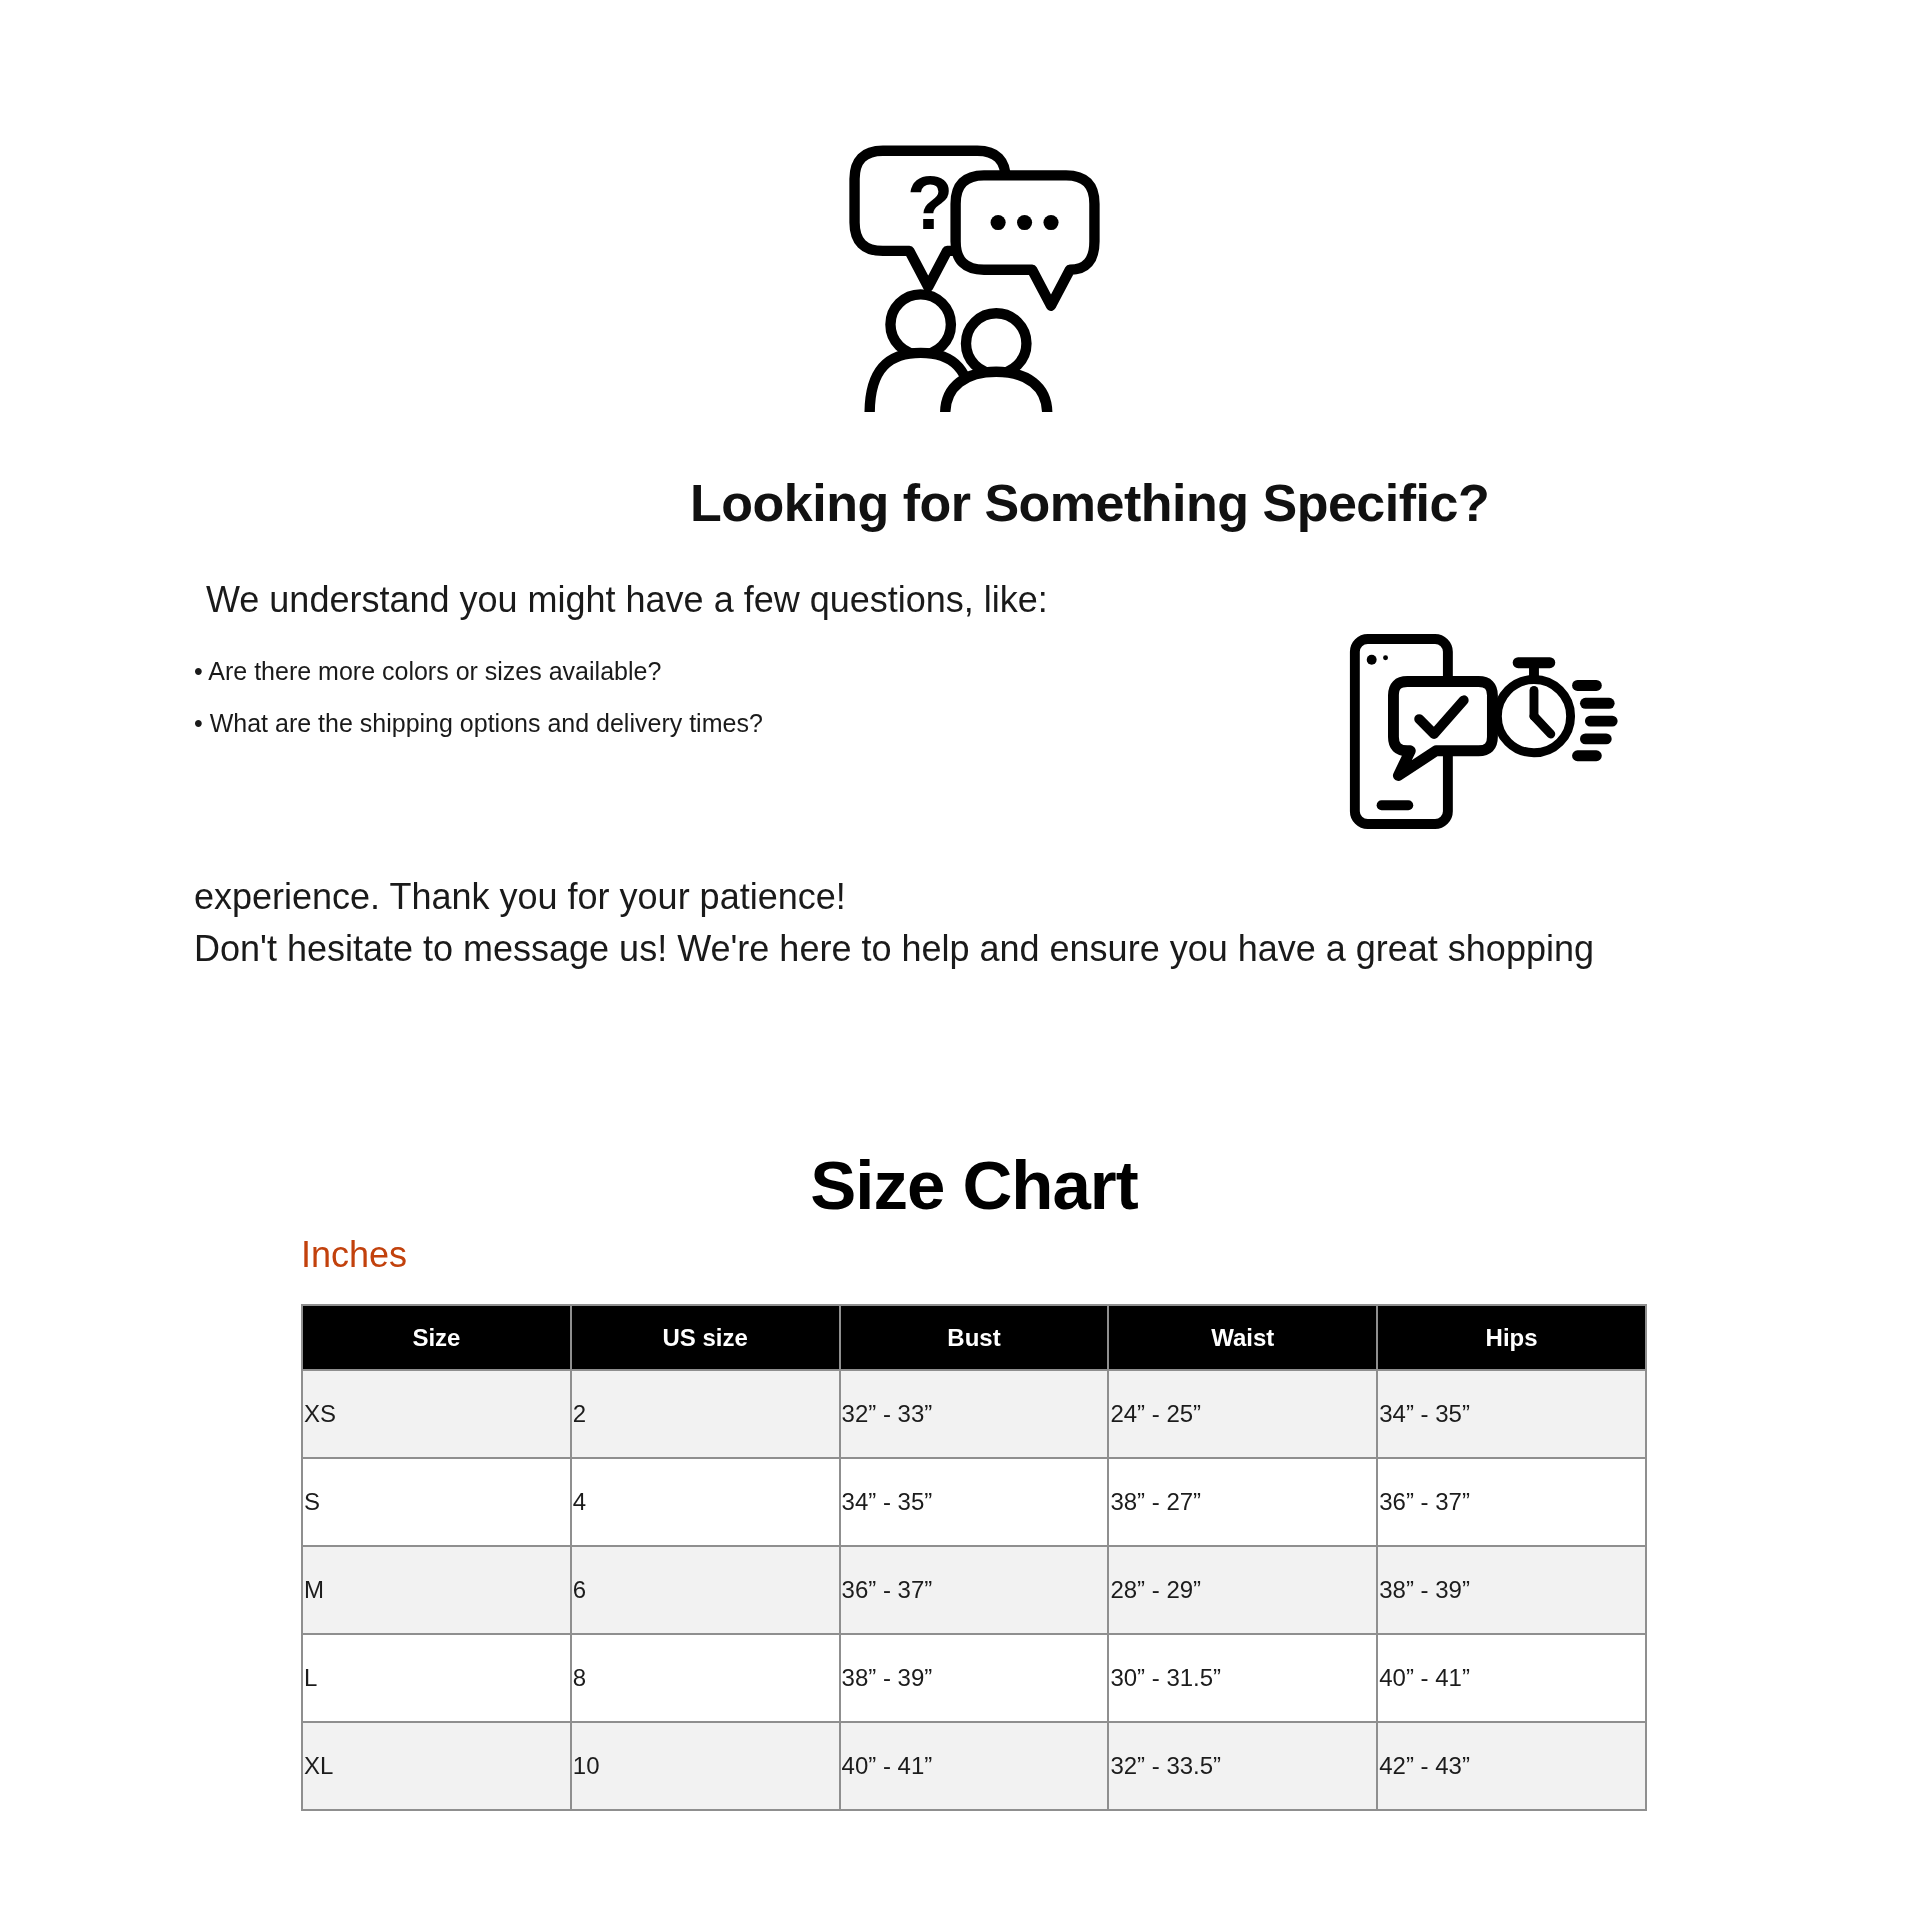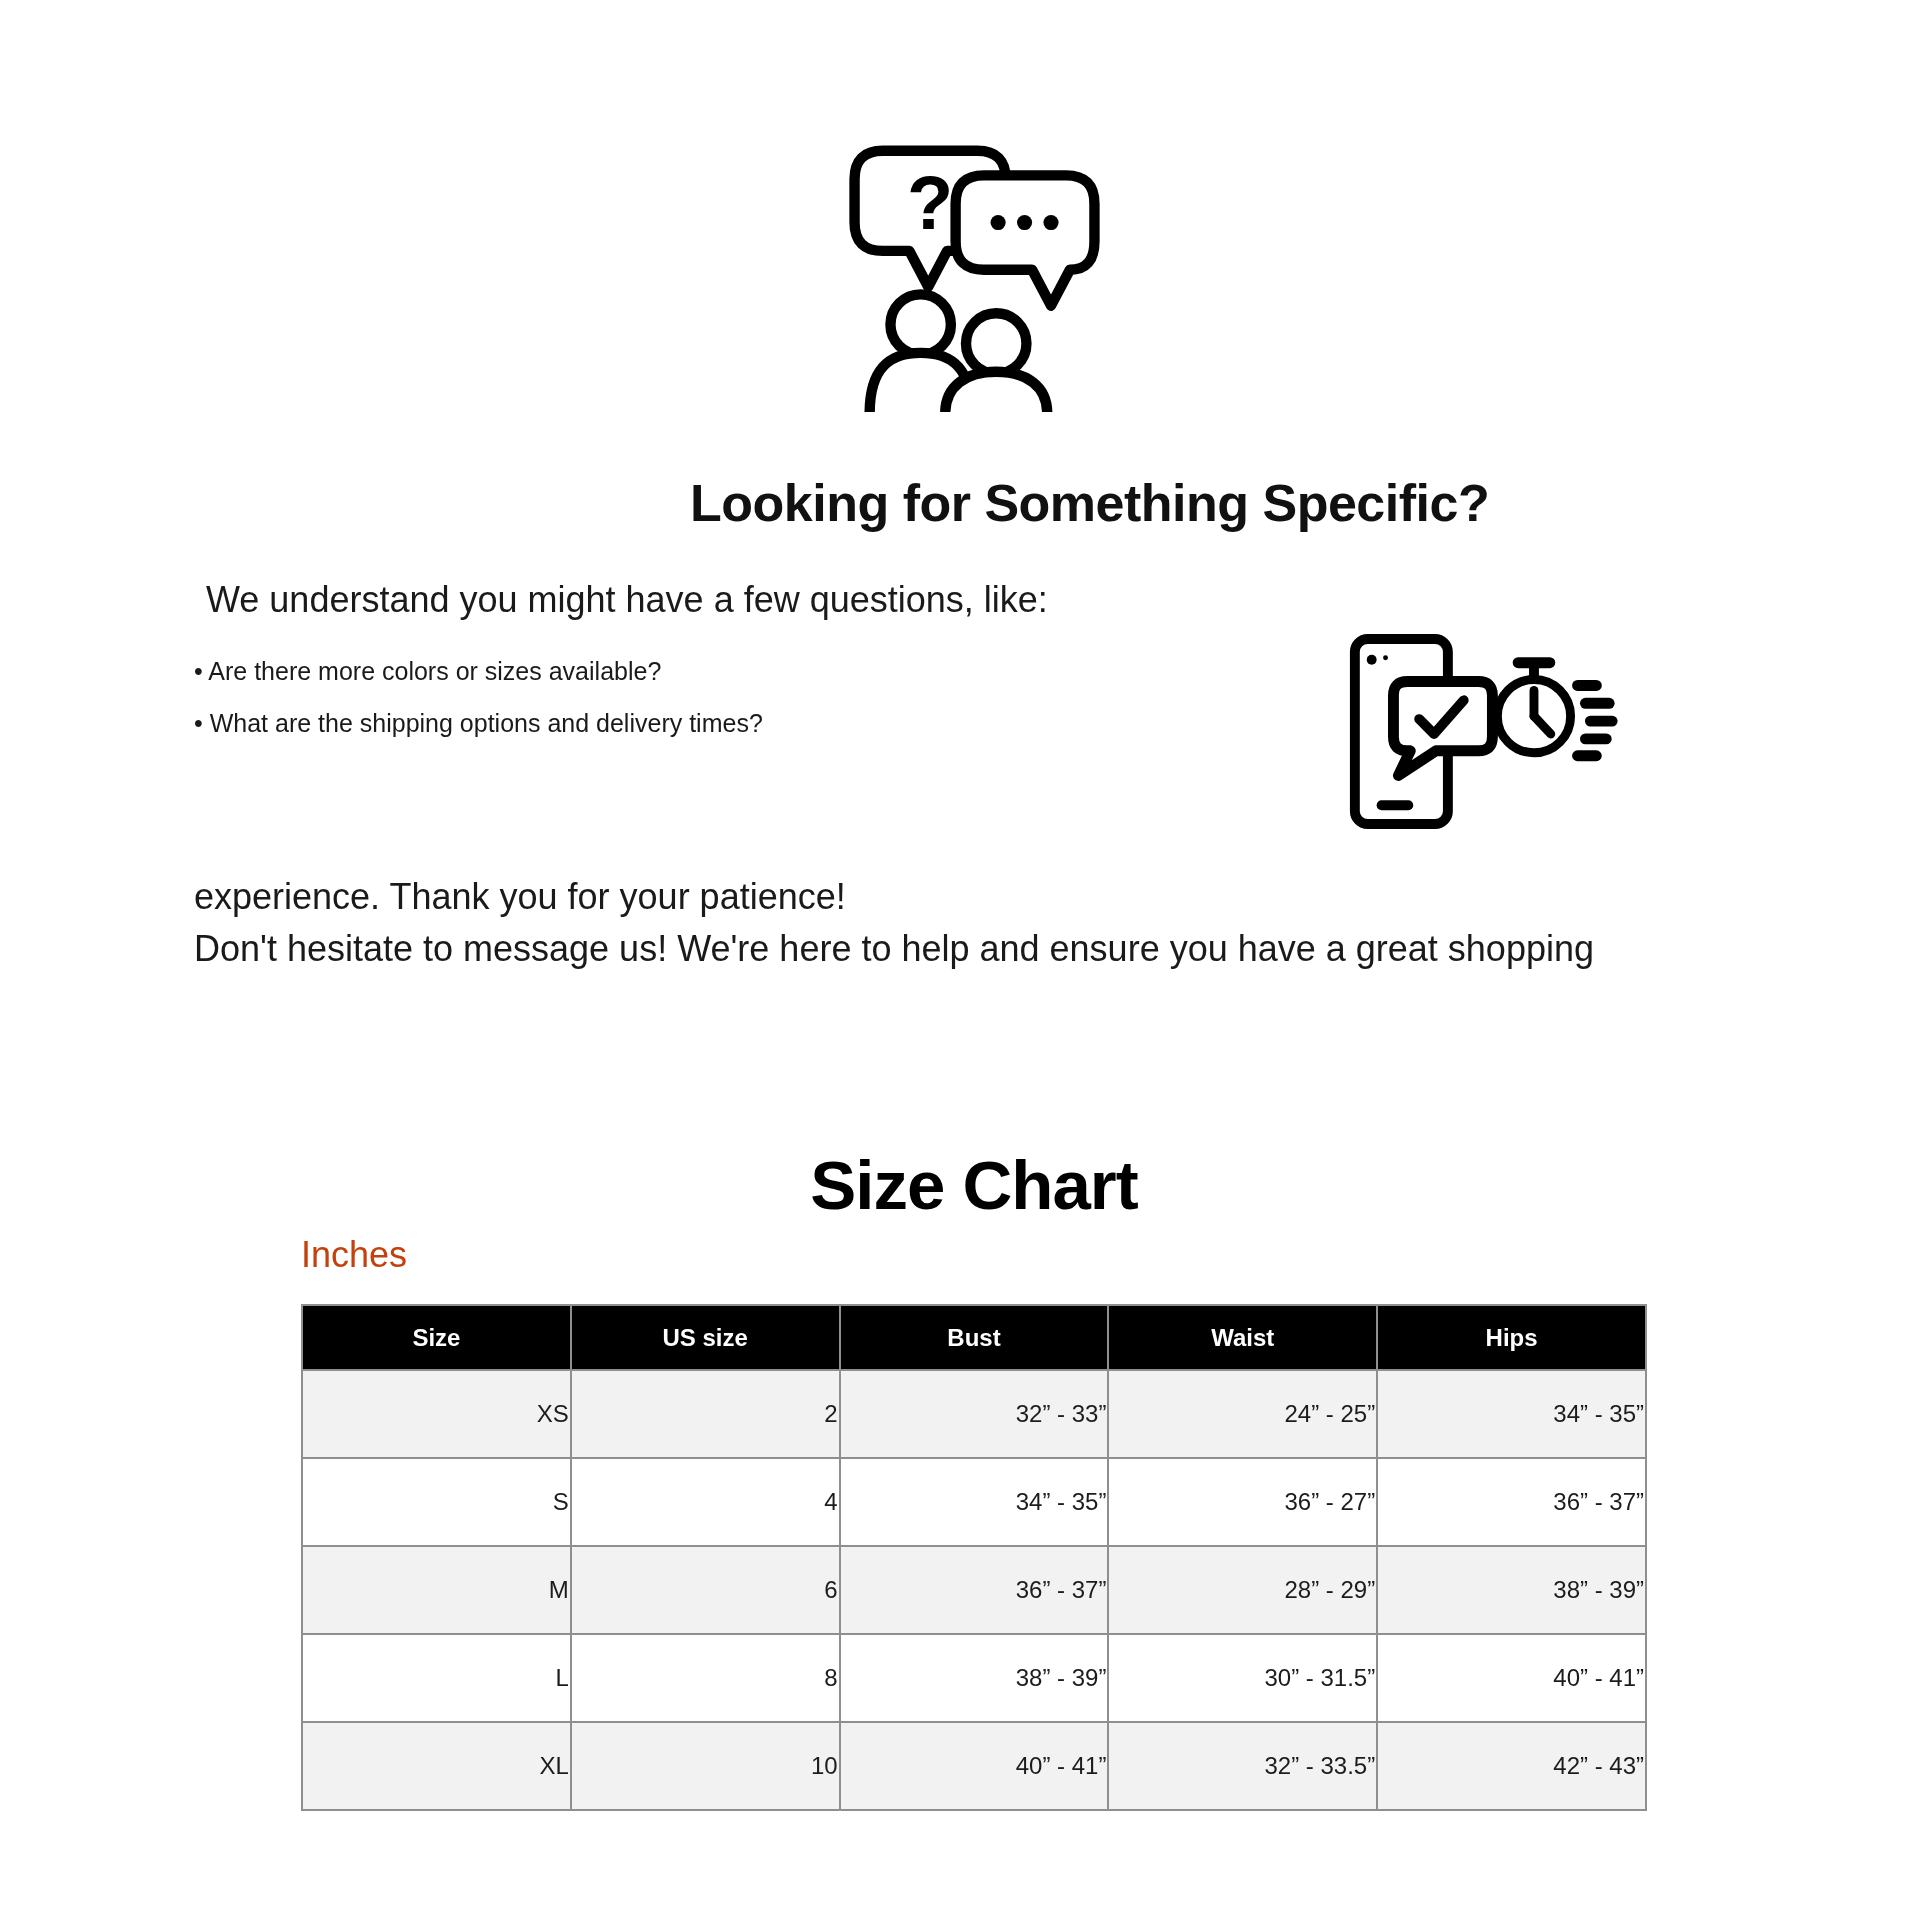--- a/index.html
+++ b/index.html
@@ -78,21 +78,21 @@
   table.size-table th {
     background: #000000;
     color: #ffffff;
     font-weight: 700;
     height: 61px;
     border: 2px solid #8f8f8f;
     text-align: center;
   }
   table.size-table td {
     height: 84px;
-    text-align: right;
+    text-align: left;
     border: 2px solid #8f8f8f;
     color: #1c1c1c;
     background: #ffffff;
   }
   table.size-table tbody tr:nth-child(odd) td { background: #f2f2f2; }
 </style>
 </head>
 <body>
 
 <div class="canvas">
@@ -170,21 +170,21 @@
         <td>XS</td>
         <td>2</td>
         <td>32” - 33”</td>
         <td>24” - 25”</td>
         <td>34” - 35”</td>
       </tr>
       <tr>
         <td>S</td>
         <td>4</td>
         <td>34” - 35”</td>
-        <td>36” - 27”</td>
+        <td>38” - 27”</td>
         <td>36” - 37”</td>
       </tr>
       <tr>
         <td>M</td>
         <td>6</td>
         <td>36” - 37”</td>
         <td>28” - 29”</td>
         <td>38” - 39”</td>
       </tr>
       <tr>

